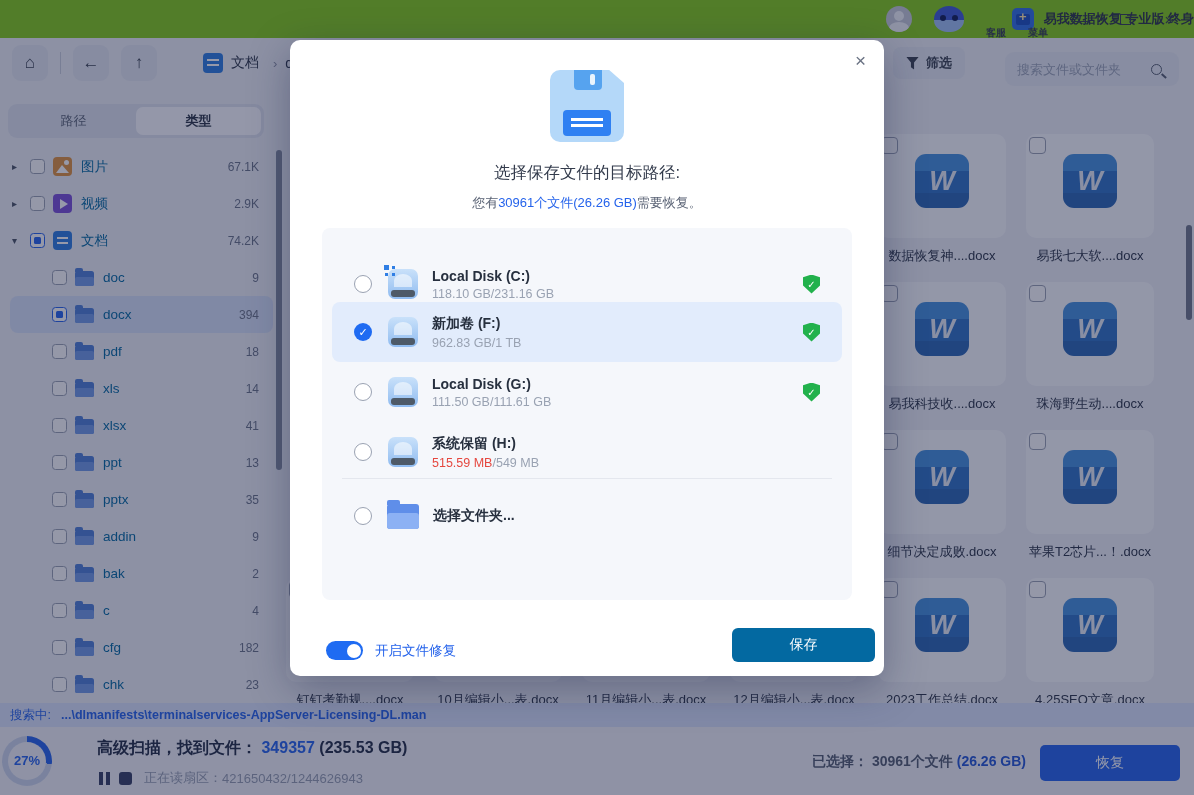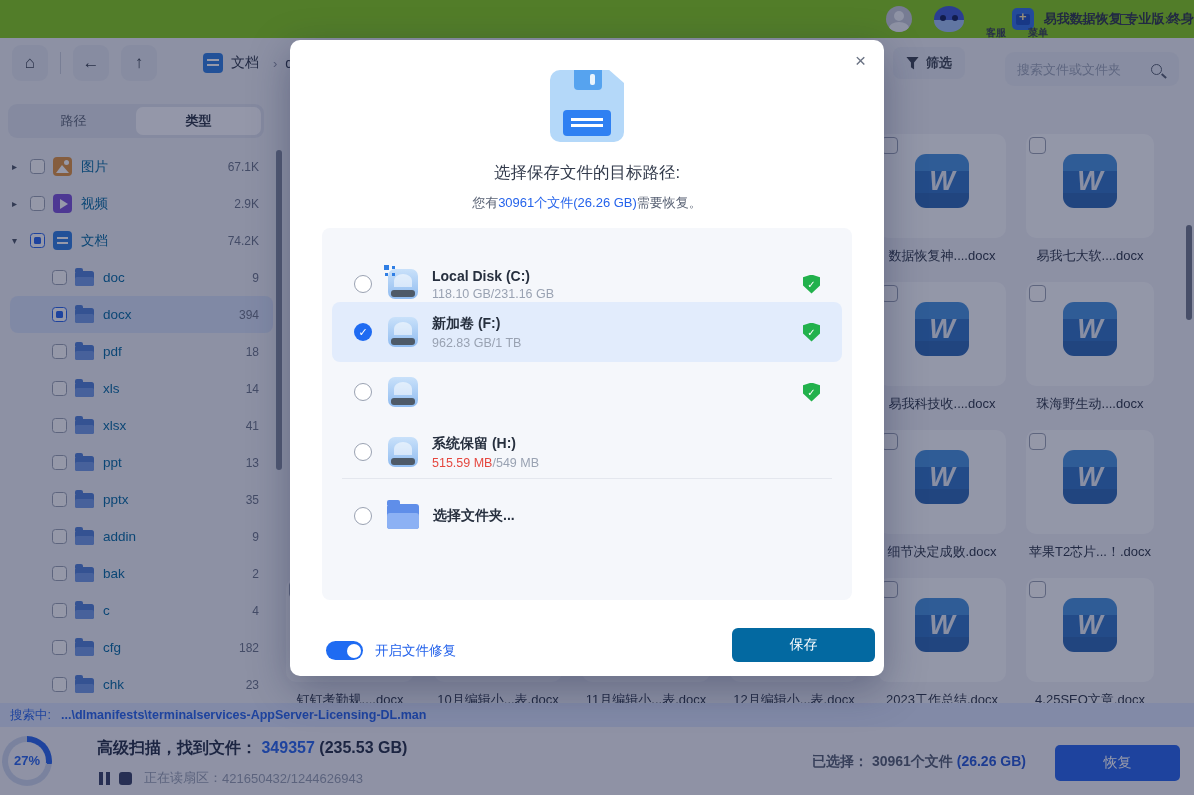--- a/index.html
+++ b/index.html
@@ -93,21 +93,21 @@
   .ring::before { content:""; position:absolute; left:6px; top:6px; width:38px; height:38px; border-radius:50%; background:#f2f3f8; }
   .ring-txt { position:absolute; left:0; top:17px; width:50px; text-align:center; font-size:13px; font-weight:bold; color:#2563eb; z-index:2; }
   .scanline { position:absolute; left:97px; top:11px; font-size:16px; font-weight:bold; color:#222c44; }
   .scanline .blue { color:#2563eb; }
   .sectline { position:absolute; left:99px; top:42px; display:flex; align-items:center; font-size:13px; color:#959db0; }
   .pause { width:4px; height:13px; background:#353f63; box-shadow:7px 0 0 #353f63; margin-right:16px; cursor:pointer; }
   .stopb { width:13px; height:13px; background:#353f63; border-radius:3px; margin-right:12px; cursor:pointer; }
   .sel-info { position:absolute; right:168px; top:26px; font-size:14px; color:#525c6f; }
   .sel-info b { color:#525c6f; }
   .sel-info .size { color:#2456d4; font-weight:bold; }
-  .recover-btn { position:absolute; right:14px; top:18px; width:125px; height:36px; border-radius:5px; background:#2563eb; color:#fff; font-size:14px; display:flex; align-items:center; justify-content:center; cursor:pointer; }
+  .recover-btn { position:absolute; right:14px; top:18px; width:140px; height:36px; border-radius:5px; background:#2563eb; color:#fff; font-size:14px; display:flex; align-items:center; justify-content:center; cursor:pointer; }
 
   
   .overlay { position:absolute; inset:0; background:rgba(23,29,64,0.45); z-index:50; }
   .modal { position:absolute; left:290px; top:40px; width:594px; height:636px; background:#fff; border-radius:10px; z-index:100; box-shadow:0 12px 40px rgba(20,30,70,0.35); }
   .m-close { position:absolute; right:18px; top:10px; font-size:19px; color:#6b7384; cursor:pointer; }
   .floppy { position:absolute; left:260px; top:30px; width:74px; height:72px; background:#b4d8f9; border-radius:10px; clip-path:polygon(0 0,80% 0,100% 18%,100% 100%,0 100%); }
   .floppy::before { content:""; position:absolute; left:24px; top:0; width:28px; height:20px; background:#56a3ef; border-radius:0 0 4px 4px; box-shadow:inset 0 -14px 0 -4px transparent; }
   .floppy .slot { position:absolute; left:40px; top:4px; width:5px; height:11px; background:#e9f4fd; border-radius:2px; }
   .floppy .label { position:absolute; left:13px; top:40px; width:48px; height:26px; background:#2f80f2; border-radius:4px; }
   .floppy .label::before { content:""; position:absolute; left:8px; top:8px; width:32px; height:2.5px; background:#fff; box-shadow:0 6px 0 #fff; }
@@ -471,20 +471,24 @@
           <div class="dname">新加卷 (F:)</div>
           <div class="dcap">962.83 GB/1 TB</div>
         </span>
         <span class="dstat">
             <span class="shield">✓</span>
           </span>
       </div>
       <div class="drow" style="top:134px;">
         <span class="radio"></span>
         <span class="drive"></span>
+        <span class="dtext">
+          <div class="dname">Local Disk (G:)</div>
+          <div class="dcap">111.50 GB/111.61 GB</div>
+        </span>
         <span class="dstat">
             <span class="shield">✓</span>
           </span>
       </div>
       <div class="drow" style="top:194px;">
         <span class="radio"></span>
         <span class="drive"></span>
         <span class="dtext">
           <div class="dname">系统保留 (H:)</div>
           <div class="dcap"><span class="red">515.59 MB</span><span>/549 MB</span></div>

